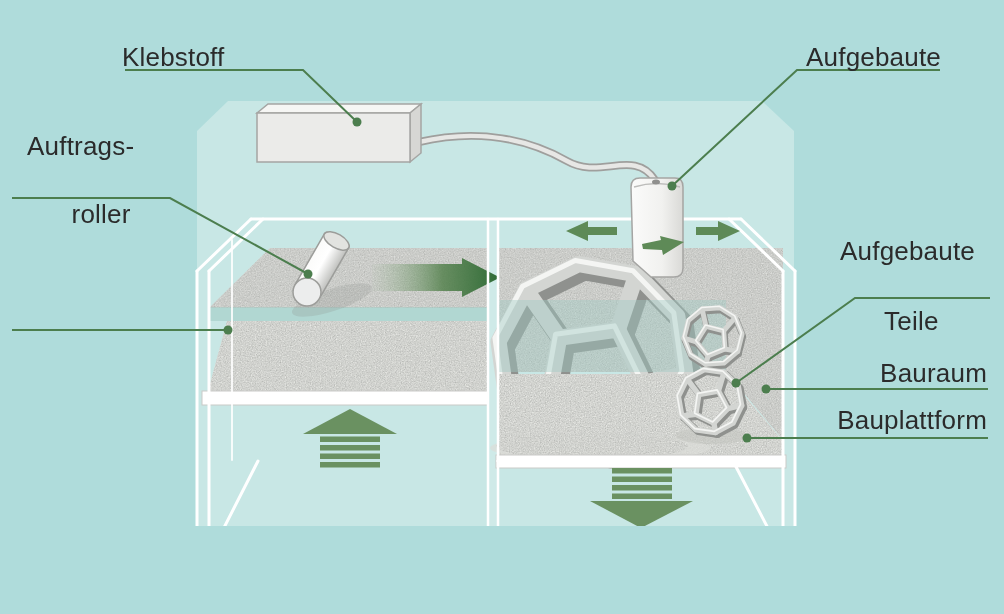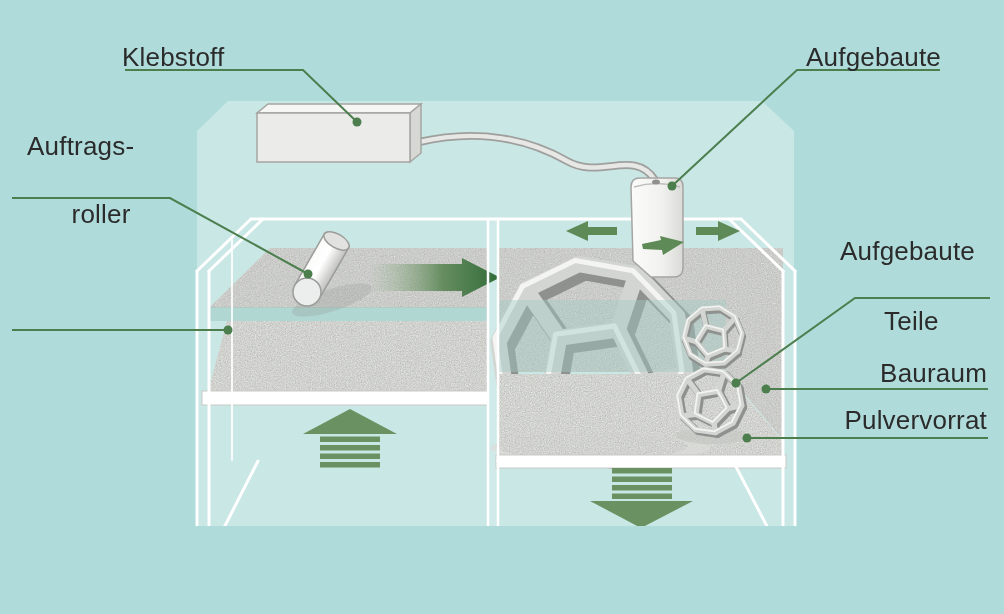--- a/index.html
+++ b/index.html
@@ -192,15 +192,15 @@
 
 <div class="label lbl-auftragsroller"><span>Auftrags-</span><br>
       <span>roller</span></div>
 
 
 <div class="label right lbl-bauraum"><span>Bauraum</span></div>
 
 <div class="label lbl-aufgebaute"><span>Aufgebaute</span><br>
       <span>Teile</span></div>
 
-<div class="label right lbl-bauplattform"><span>Pulvervorrat</span></div>
+<div class="label right lbl-bauplattform"><span>Bauplattform</span></div>
 
 </div>
 
 </body></html>

